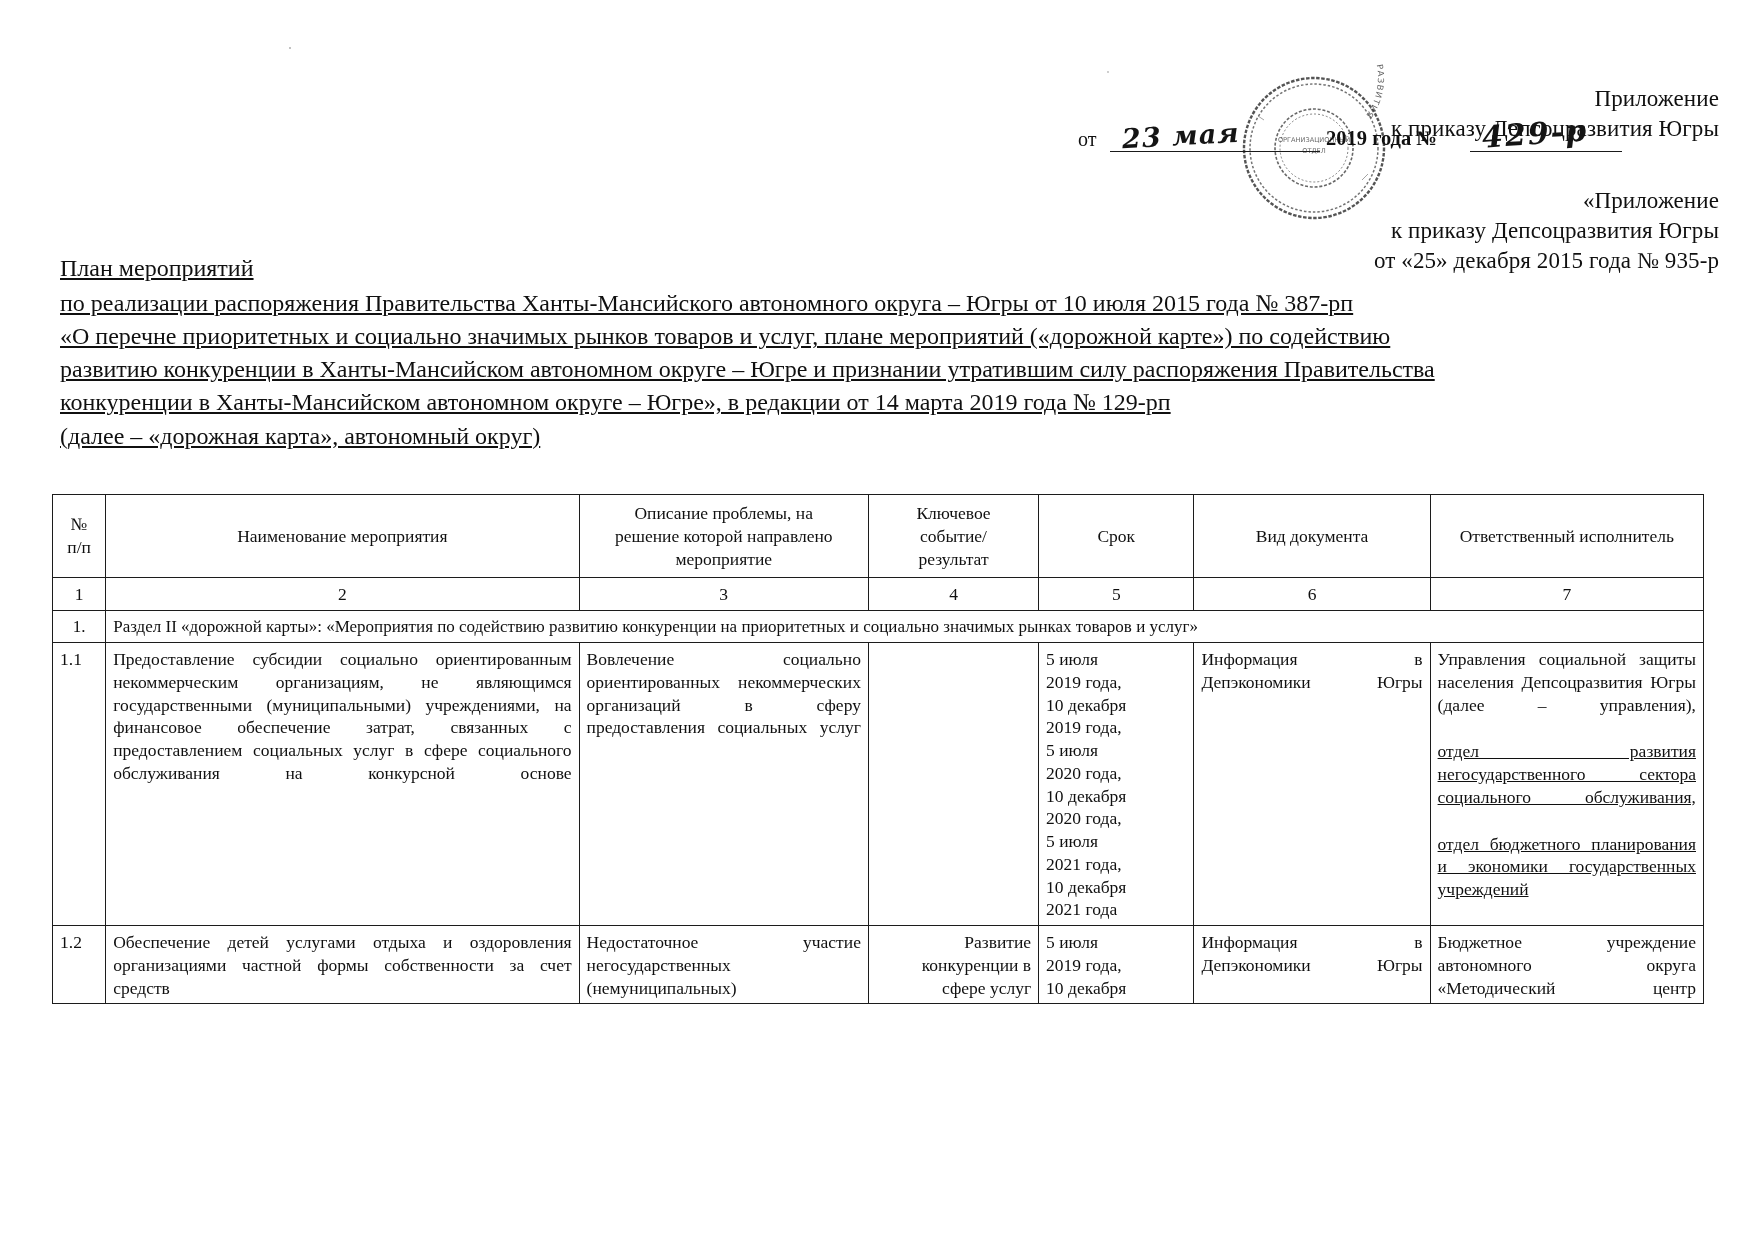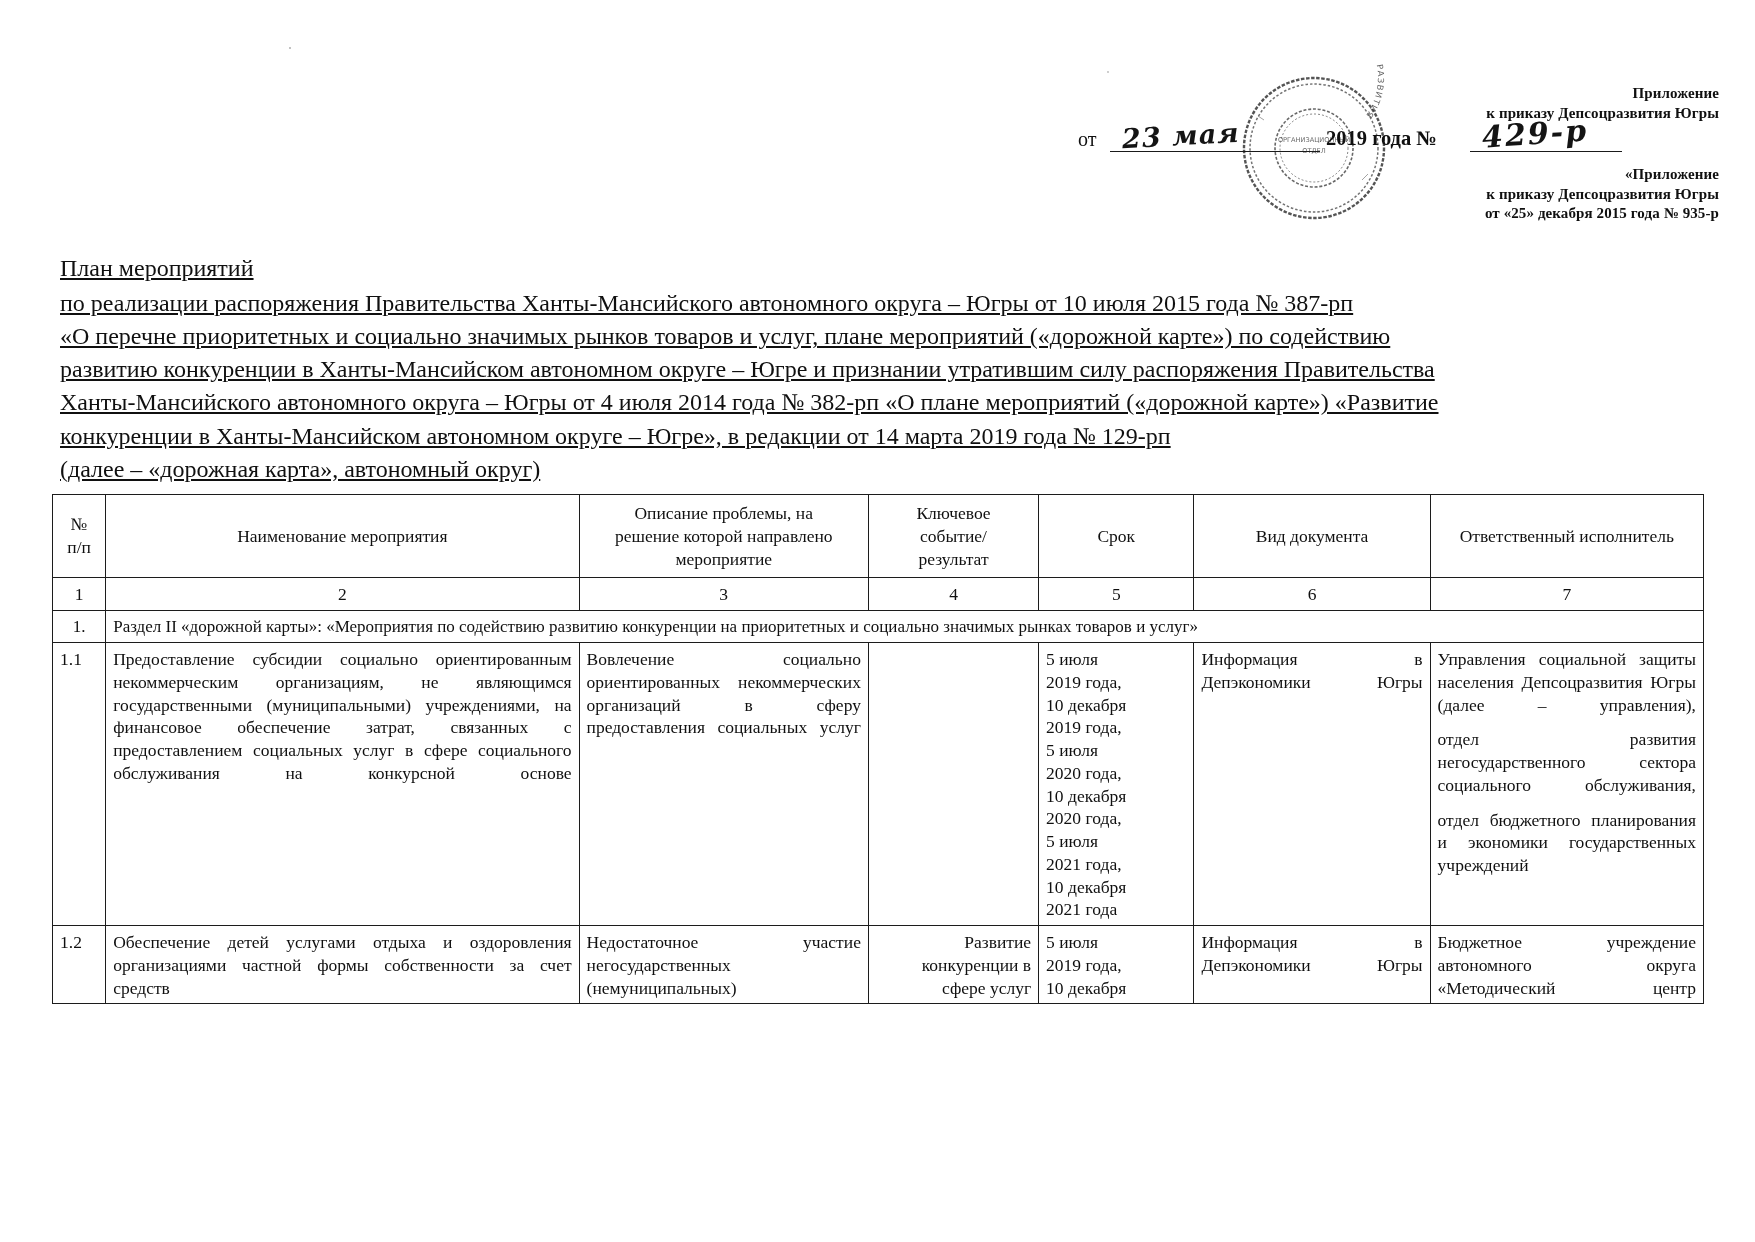--- a/index.html
+++ b/index.html
@@ -27,23 +27,23 @@
       #fff;
   }
 
   
   .header-block {
     position: absolute;
     top: 84px;
     right: 36px;
     width: 660px;
     text-align: right;
-    font-size: 15px;
+    font-size: 23px;
     line-height: 1.30;
-    font-weight: 700;
+    font-weight: 400;
     letter-spacing: .1px;
   }
   .header-line { white-space: nowrap; }
   .header-gap { height: 21px; }
 
   
   .order-line {
     position: absolute;
     top: 122px;
     left: 1078px;
@@ -176,21 +176,21 @@
     text-align: justify;
     text-align-last: justify;
     hyphens: none;
   }
   .just-last {
     text-align: justify;
   }
   .ctr { }
   .lft { text-align: right; }
   p.cellp { margin: 0; }
-  p.cellp + p.cellp { margin-top: 12px; }
+  p.cellp + p.cellp { margin-top: 24px; text-decoration: underline; }
 </style>
 </head>
 <body>
 
 <div class="page">
 
   <svg class="stamp" viewBox="0 0 172 172" aria-hidden="true">
     <defs>
       <path id="arcOuter" d="M 86 16 m -64 0 a 64 64 0 1 1 0 0.1"></path>
       <path id="arcInner" d="M 86 152 m -44 0 a 44 44 0 1 0 0 -0.1"></path>
@@ -230,21 +230,20 @@
     <span class="year-no">2019 года №</span>
     <span class="rule-b"></span>
     <span class="hw-num">429-р</span>
   </div>
 
   <div class="title-block">
     <div class="t-main">План мероприятий</div>
     <div>по реализации распоряжения Правительства Ханты-Мансийского автономного округа – Югры от 10 июля 2015 года № 387-рп</div>
     <div>«О перечне приоритетных и социально значимых рынков товаров и услуг, плане мероприятий («дорожной карте») по содействию</div>
     <div>развитию конкуренции в Ханты-Мансийском автономном округе – Югре и признании утратившим силу распоряжения Правительства</div>
-    <div>Ханты-Мансийского автономного округа – Югры от 4 июля 2014 года № 382-рп «О плане мероприятий («дорожной карте») «Развитие</div>
     <div>конкуренции в Ханты-Мансийском автономном округе – Югре», в редакции от 14 марта 2019 года № 129-рп</div>
     <div>(далее – «дорожная карта», автономный округ)</div>
   </div>
 
   <table class="plan">
     <colgroup>
       <col class="c1">
         <col class="c2">
         <col class="c3">
         <col class="c4">

